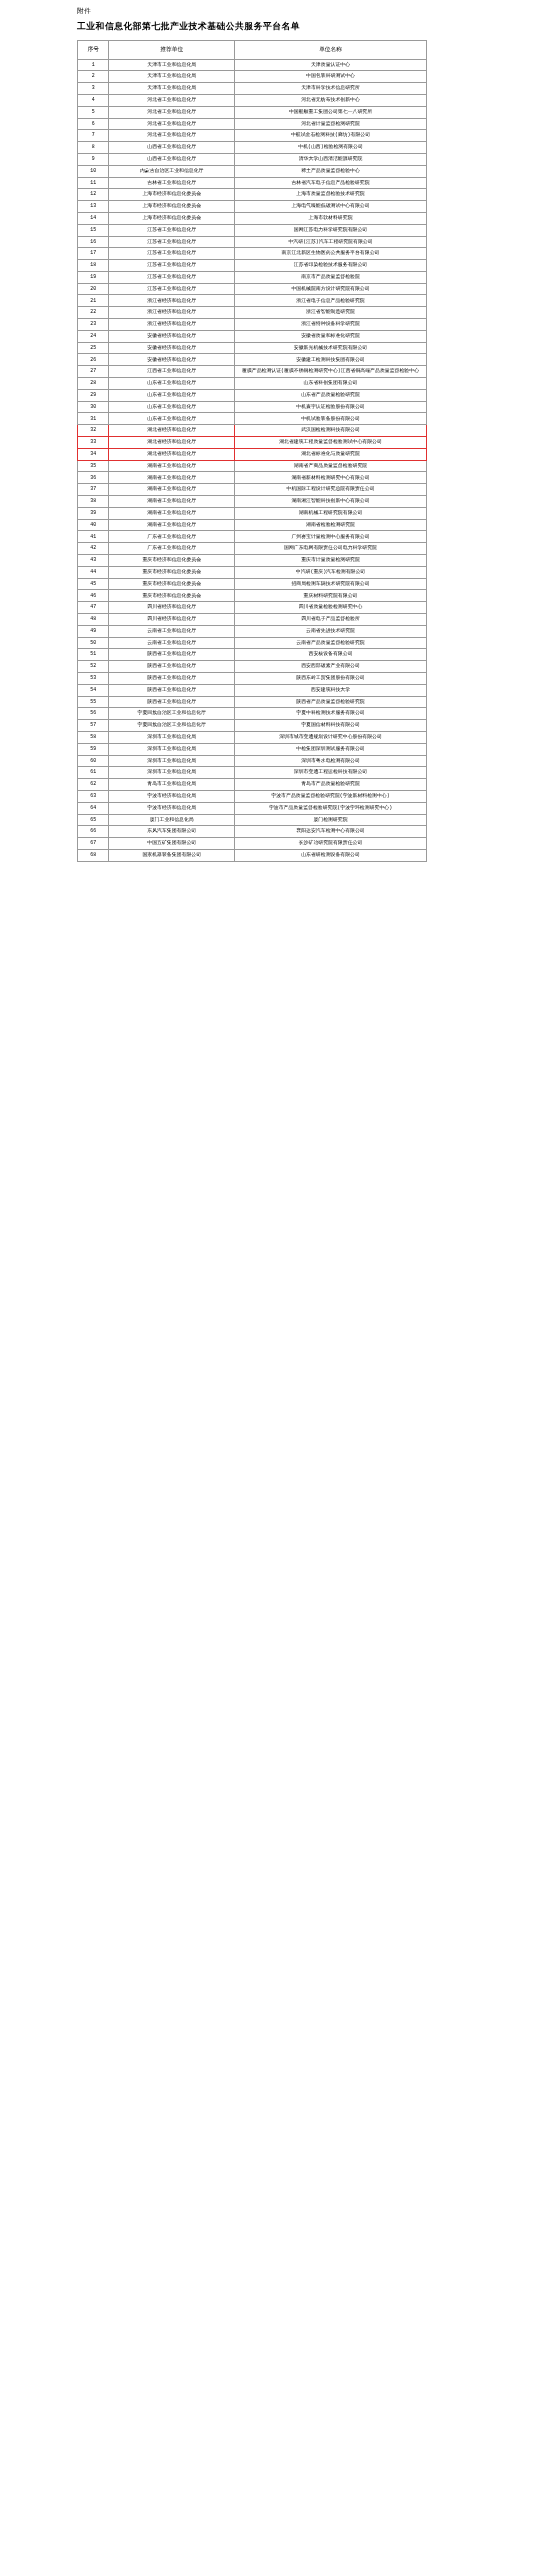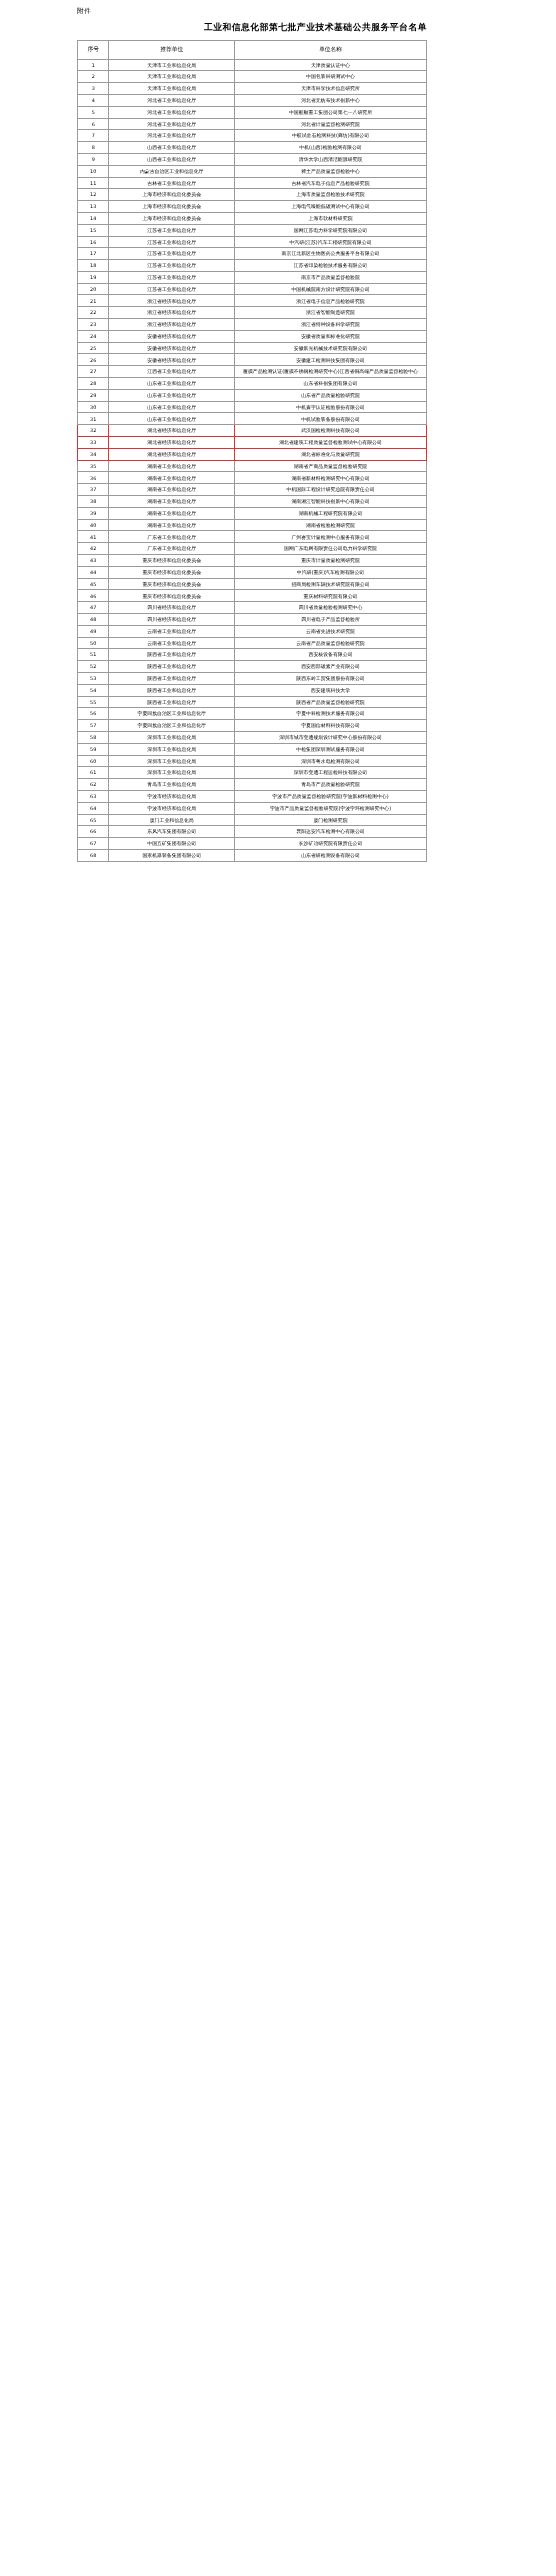--- a/index.html
+++ b/index.html
@@ -9,29 +9,30 @@
   }
   body {
     font-family: "DejaVu Sans", "Liberation Sans", sans-serif;
     color: #000000;
     width: 556px;
   }
   .page {
     width: 504px;
     box-sizing: border-box;
     padding: 5.2px 77px 20.6px 77px;
+    font-family: Liberation Mono, monospace;
   }
   .attachment-label {
     font-size: 6.7px;
     color: #000;
     margin: 2.1px 0 5.2px 0;
     letter-spacing: 0.5px;
   }
   .doc-title {
-    text-align: right;
+    text-align: left;
     font-size: 8.8px;
     font-weight: bold;
     letter-spacing: 0.5px;
     margin: 1px 0 6.2px 0;
     line-height: 1.4;
   }
   table.listing {
     border-collapse: collapse;
     width: 100%;
     table-layout: fixed;

